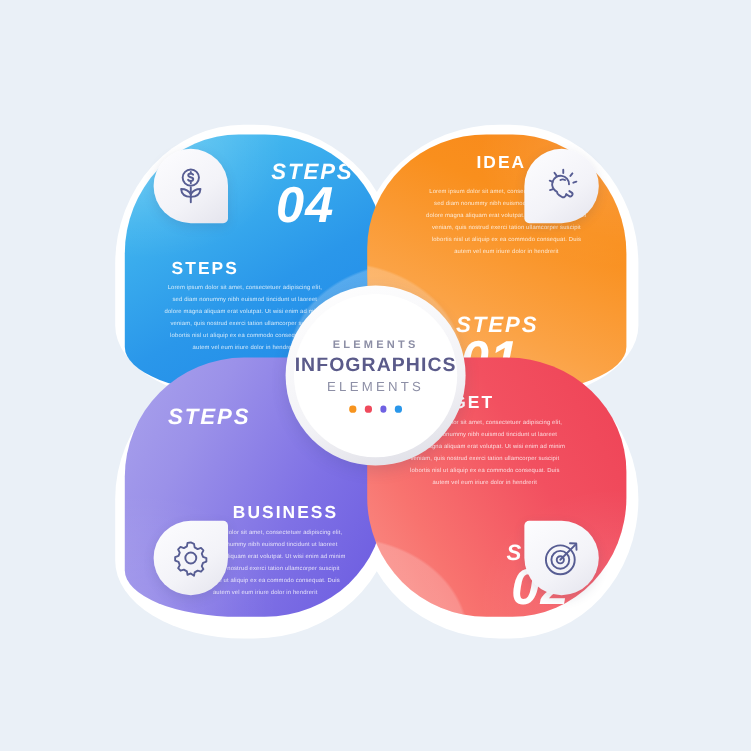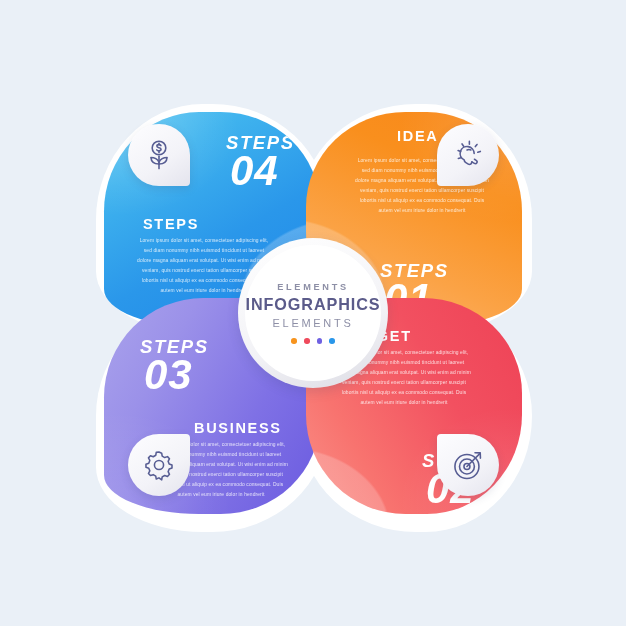--- a/index.html
+++ b/index.html
@@ -231,21 +231,20 @@
     <div class="sheen"></div>
     <div class="steps-word">STEPS</div>
     <div class="steps-num">01</div>
     <div class="petal-title">IDEA</div>
     <div class="petal-body">Lorem ipsum dolor sit amet, consectetuer adipiscing elit, sed diam nonummy nibh euismod tincidunt ut laoreet dolore magna aliquam erat volutpat. Ut wisi enim ad minim veniam, quis nostrud exerci tation ullamcorper suscipit lobortis nisl ut aliquip ex ea commodo consequat. Duis autem vel eum iriure dolor in hendrerit</div>
   </div>
 
   <div class="petal bl">
     <div class="sheen"></div>
     <div class="steps-word">STEPS</div>
-    <div class="steps-num">03</div>
     <div class="petal-title">BUSINESS</div>
     <div class="petal-body">Lorem ipsum dolor sit amet, consectetuer adipiscing elit, sed diam nonummy nibh euismod tincidunt ut laoreet dolore magna aliquam erat volutpat. Ut wisi enim ad minim veniam, quis nostrud exerci tation ullamcorper suscipit lobortis nisl ut aliquip ex ea commodo consequat. Duis autem vel eum iriure dolor in hendrerit</div>
   </div>
 
   <div class="petal br">
     <div class="sheen"></div>
     <div class="steps-word">STEPS</div>
     <div class="steps-num">02</div>
     <div class="petal-title">TARGET</div>
     <div class="petal-body">Lorem ipsum dolor sit amet, consectetuer adipiscing elit, sed diam nonummy nibh euismod tincidunt ut laoreet dolore magna aliquam erat volutpat. Ut wisi enim ad minim veniam, quis nostrud exerci tation ullamcorper suscipit lobortis nisl ut aliquip ex ea commodo consequat. Duis autem vel eum iriure dolor in hendrerit</div>

